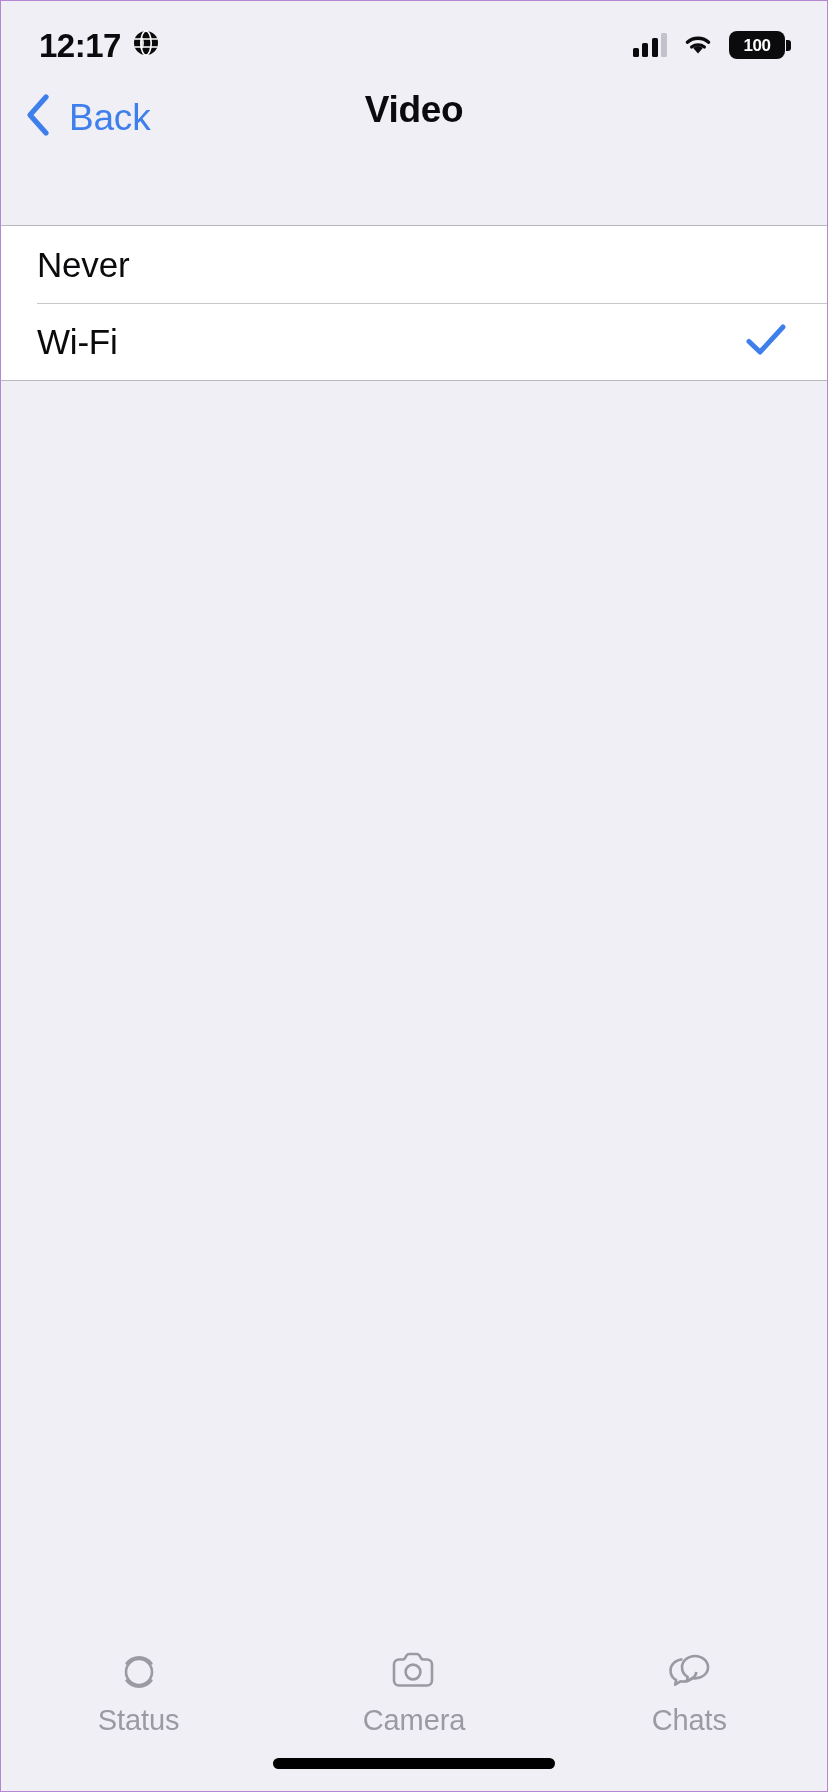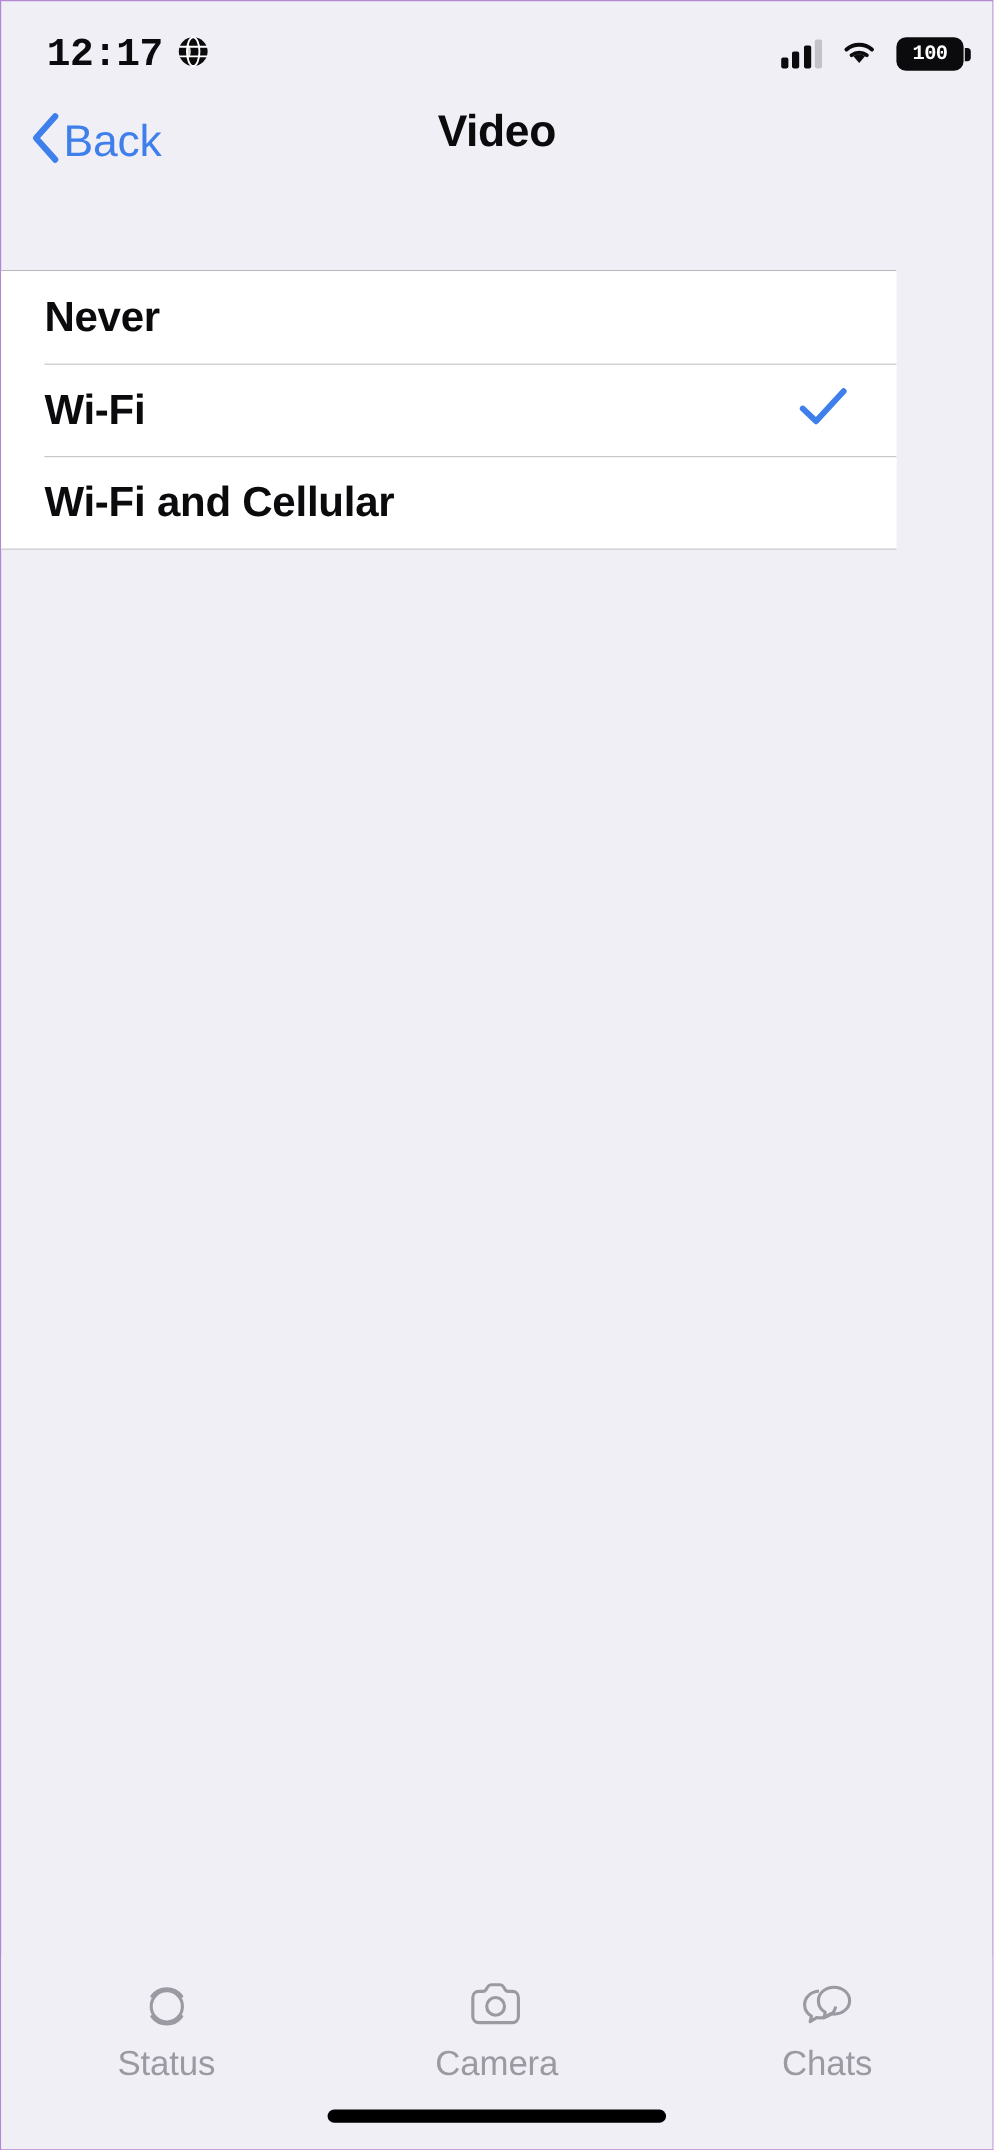--- a/index.html
+++ b/index.html
@@ -16,22 +16,21 @@
     border:1px solid #b487d4;
     overflow:hidden;
   }
 
   
   #status-bar {
     position:absolute; top:0; left:0;
     width:826px; height:88px;
     display:flex; 
     justify-content:space-between;
-    padding:0 24px 0 38px;
-    font-family:Liberation Mono, monospace;
+    padding:0 42px 0 38px;
   }
   .sb-left { display:flex; align-items:center; gap:11px; }
   .sb-time {
     font-size:33px; font-weight:700; color:#0b0b0d;
     letter-spacing:-0.5px; line-height:1;
   }
   .globe-icon { display:block; }
   .sb-right { display:flex; align-items:center; gap:14px; }
   .signal { display:flex; align-items:flex-end; gap:3.5px; height:24px; }
   .signal i { display:block; width:6px; background:#0b0b0d; border-radius:1.5px; }
@@ -55,43 +54,42 @@
     border-radius:0 3px 3px 0;
   }
 
   
   #nav-bar {
     position:absolute; top:88px; left:0;
     width:826px; height:136px;
   }
   #back-button {
     position:absolute; left:22px; top:2px;
-    display:flex; align-items:center; gap:0;
+    display:flex; align-items:center; gap:16px;
     cursor:pointer;
   }
   #back-button .chev { display:block; }
   #back-button .lbl {
     font-size:37px; color:#3e7fec; line-height:1;
     letter-spacing:-0.2px;
   }
   #nav-title {
     position:absolute; left:0; right:0; top:2px;
     text-align:center;
     font-size:37px; font-weight:700; color:#0b0b0d;
     letter-spacing:-0.3px; line-height:1;
   }
 
   
   #options-list {
     position:absolute; top:224px; left:0;
-    width:746px;
+    width:826px;
     background:#ffffff;
     border-top:1px solid #b9b8bd;
     border-bottom:1px solid #b9b8bd;
-    font-weight:bold;
   }
   .row {
     position:relative;
     height:77px;
     display:flex; align-items:center;
     padding:0 40px 0 36px;
     cursor:pointer;
     background:#ffffff;
   }
   .row + .row::before {
@@ -197,28 +195,20 @@
 
     <div class="row">
       <span class="row-label">Wi-Fi</span>
       <span class="check">
         <svg width="42" height="34" viewBox="0 0 42 34">
           <path d="M4 18.5 15 29 38 4" fill="none" stroke="#3e7fec" stroke-width="5" stroke-linecap="round" stroke-linejoin="round"></path>
         </svg>
       </span>
     </div>
 
-    <div class="row">
-      <span class="row-label">Wi-Fi and Cellular</span>
-      <span class="check hidden">
-        <svg width="42" height="34" viewBox="0 0 42 34">
-          <path d="M4 18.5 15 29 38 4" fill="none" stroke="#3e7fec" stroke-width="5" stroke-linecap="round" stroke-linejoin="round"></path>
-        </svg>
-      </span>
-    </div>
 
   </div>
 
   <div id="tab-bar">
 
     <div class="tab">
       <span class="ico">
         <svg width="52" height="52" viewBox="0 0 52 52">
           <circle cx="26" cy="26" r="13" fill="none" stroke="#9b9aa3" stroke-width="2.6"></circle>
           <path d="M13.6 17.5A15.5 15.5 0 0 1 38.4 17.5" fill="none" stroke="#9b9aa3" stroke-width="2.6" stroke-linecap="round"></path>

